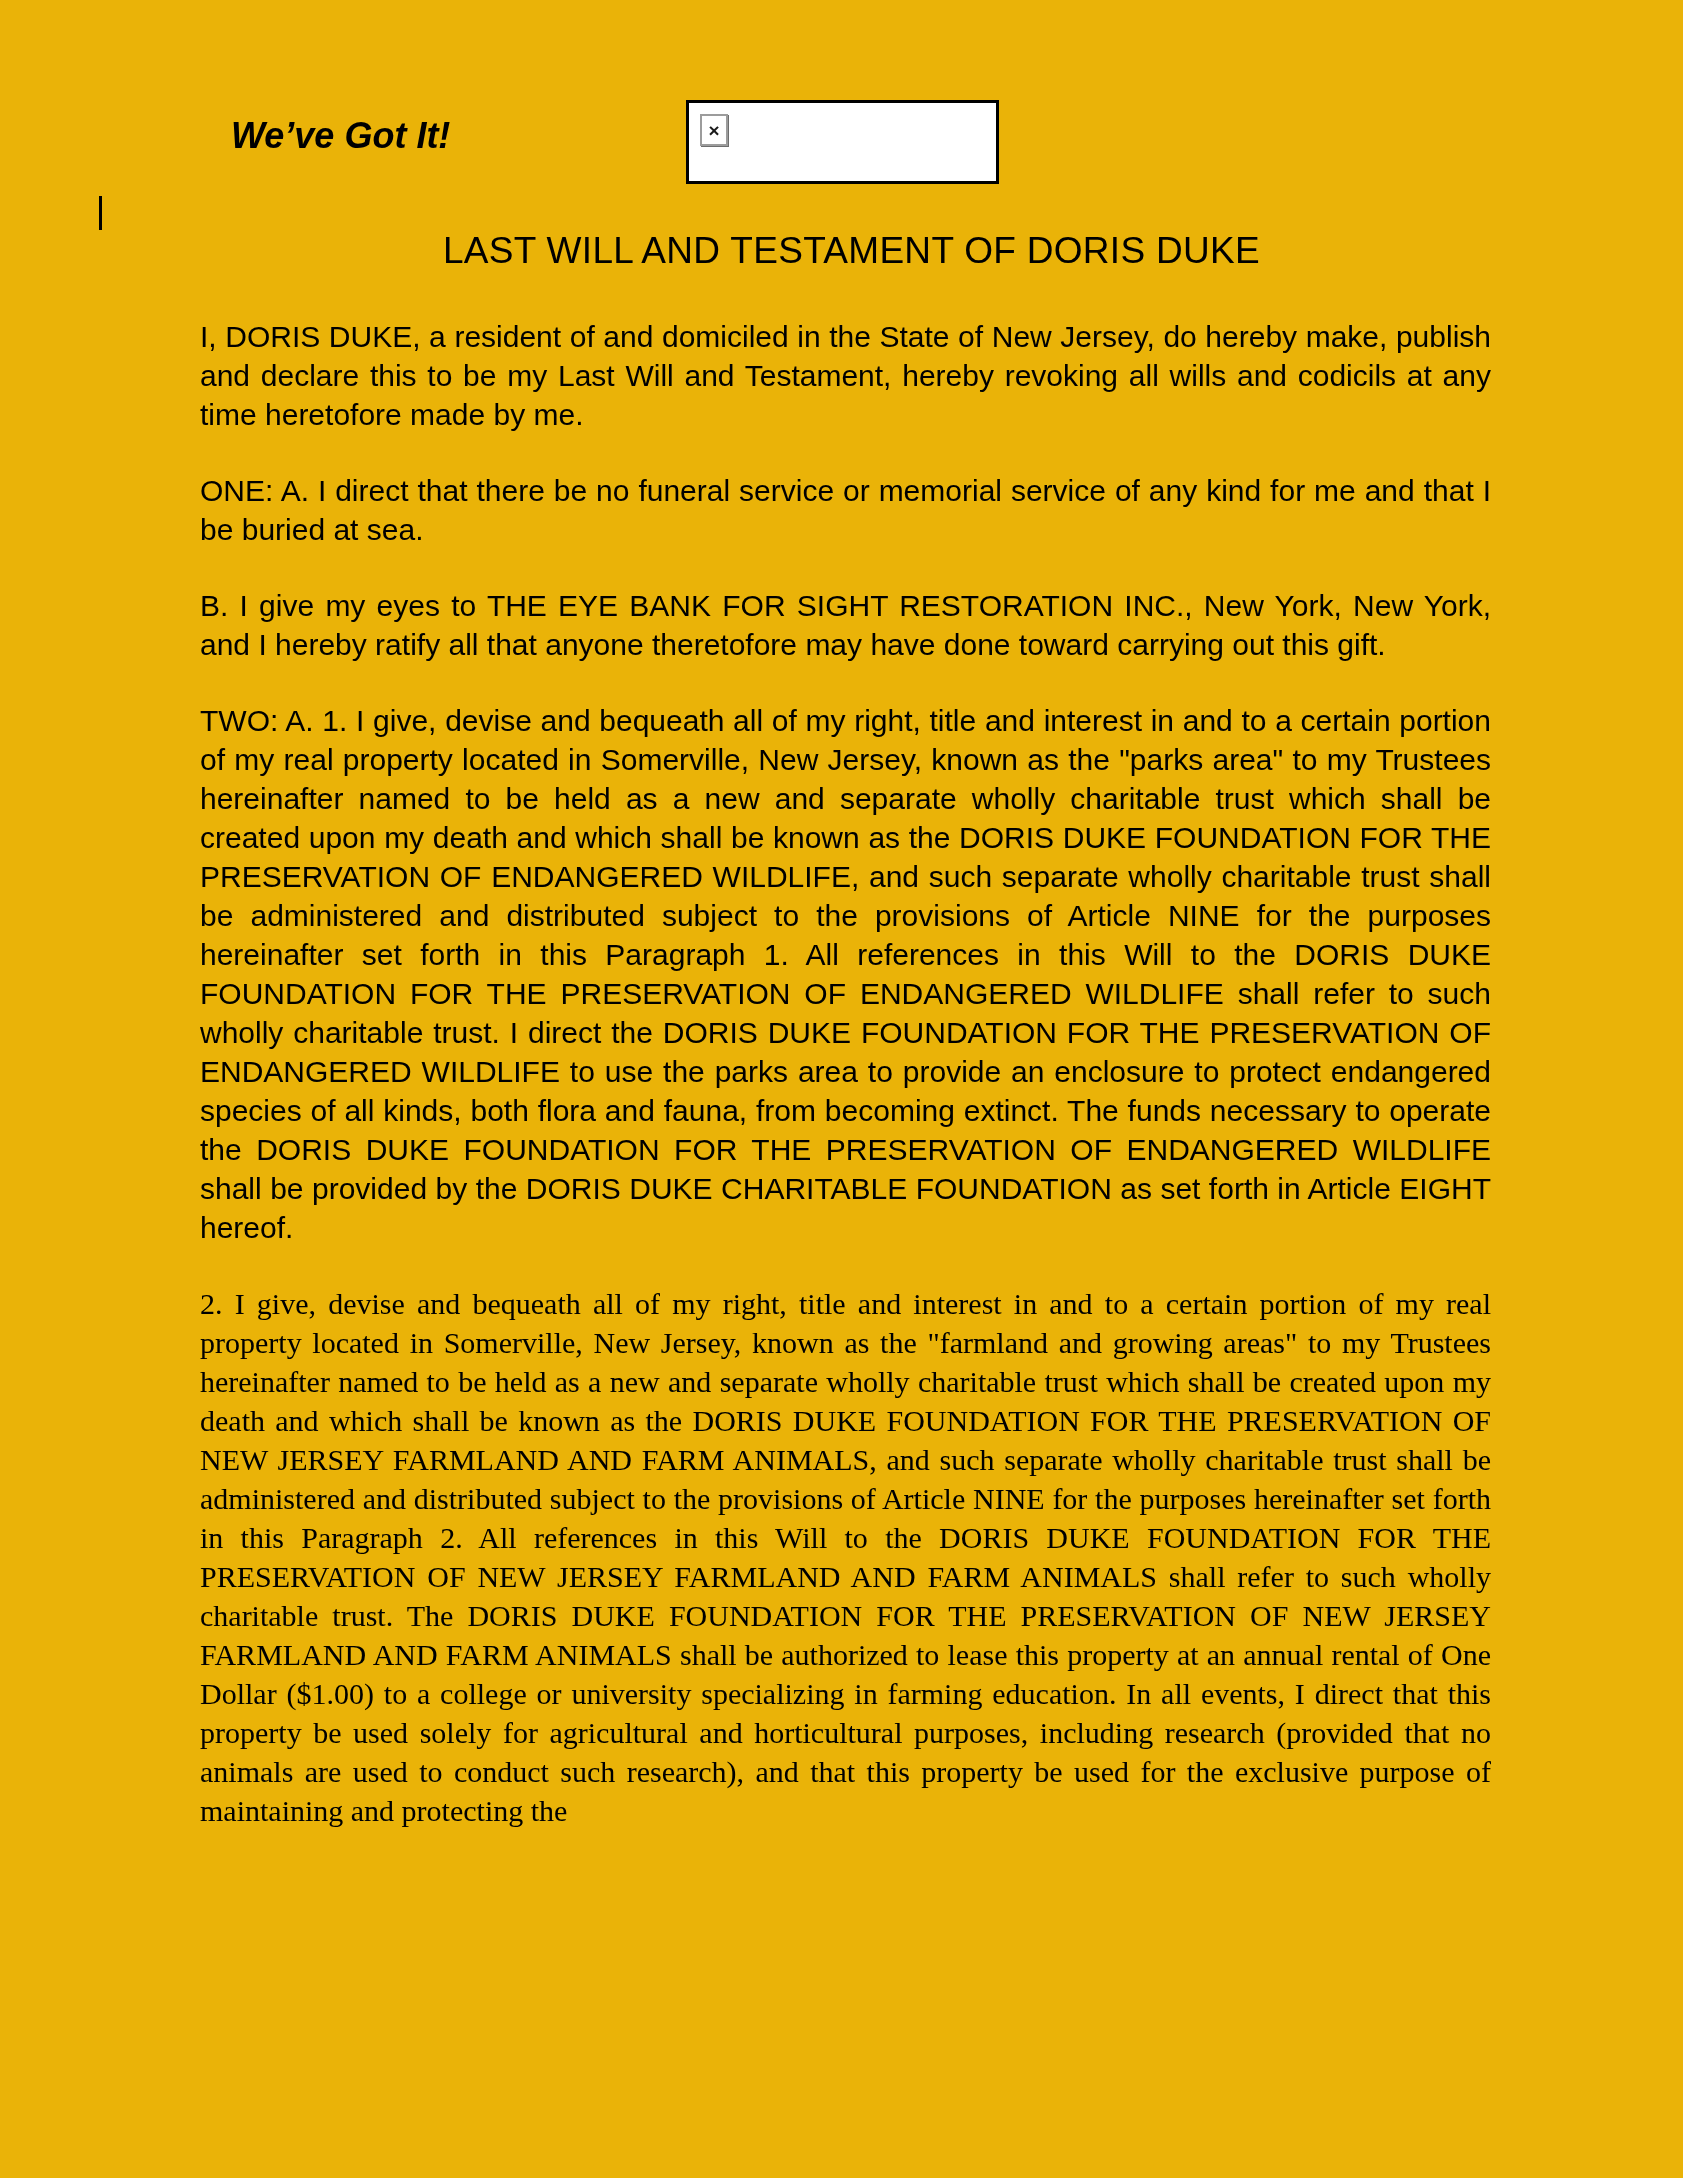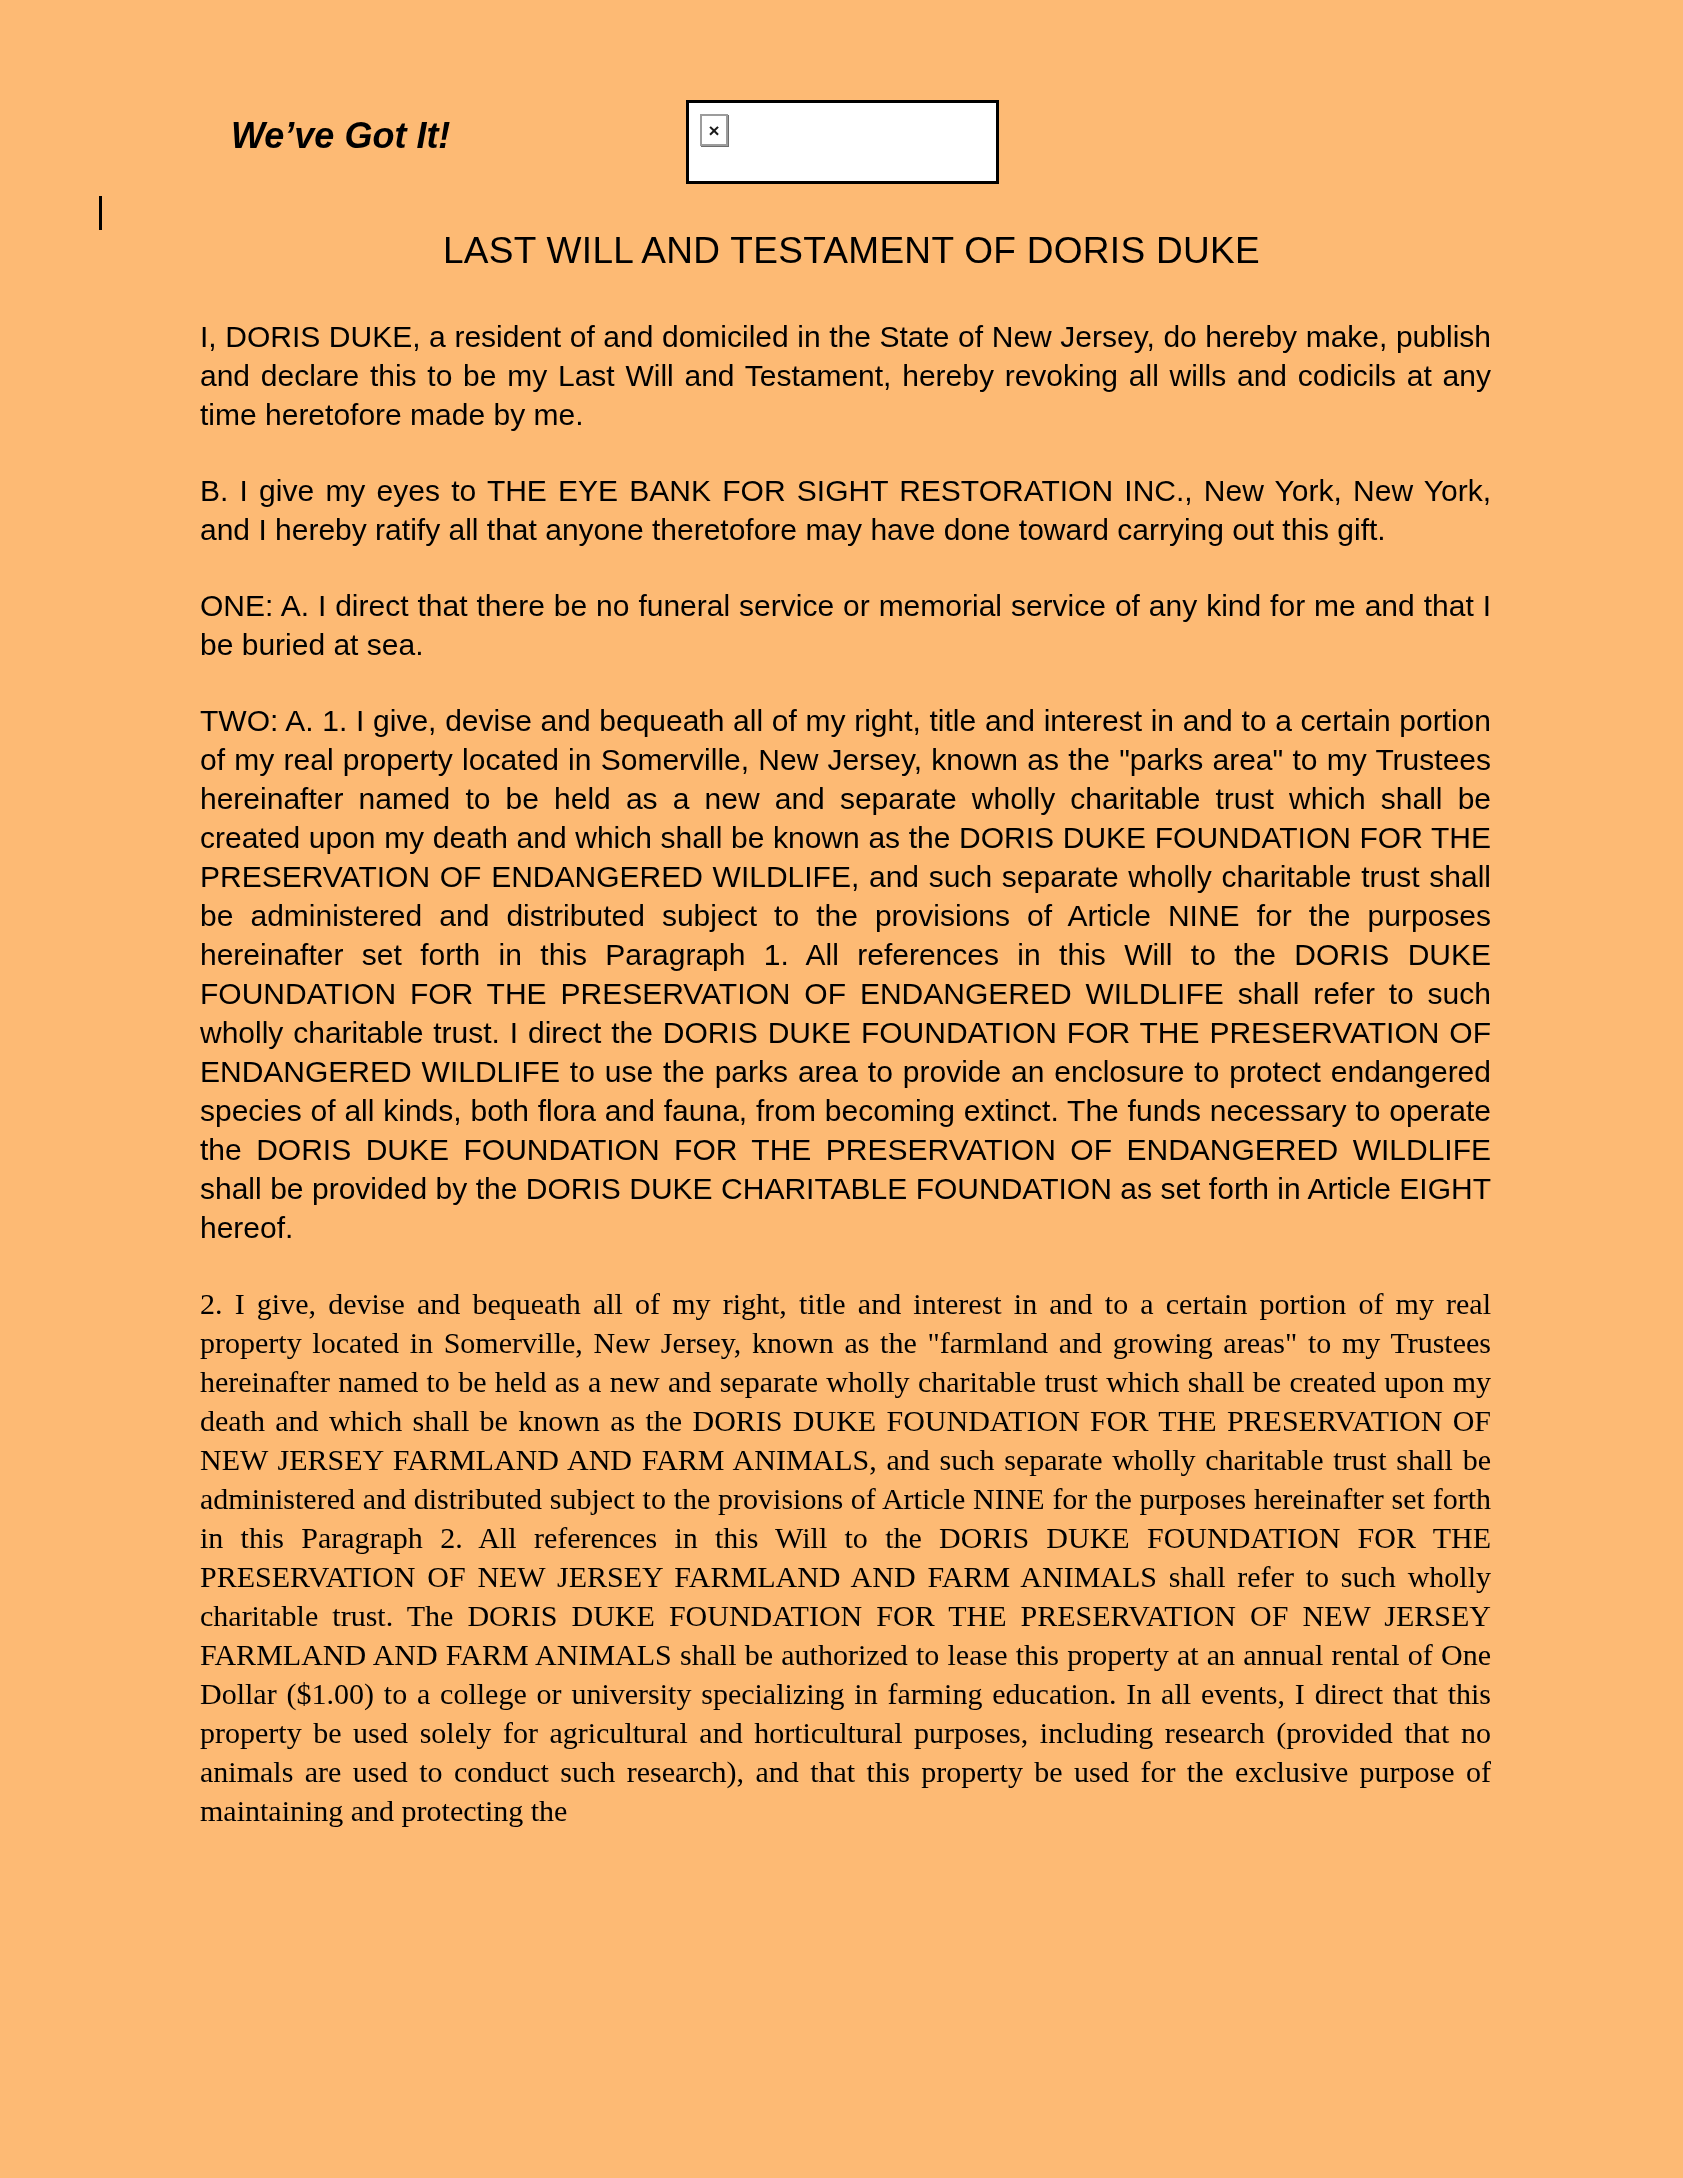--- a/index.html
+++ b/index.html
@@ -4,21 +4,21 @@
 <style>
   html, body {
     margin: 0;
     padding: 0;
     background: #ffffff;
   }
   .page {
     position: relative;
     width: 1683px;
     height: 2178px;
-    background: #fdba74;
+    background: #eab308;
     font-family: "Liberation Sans", sans-serif;
     color: #000000;
     overflow: hidden;
   }
 
   
   .tagline {
     position: absolute;
     left: 231px;
     top: 115px;
@@ -115,20 +115,20 @@
     <span class="broken-img-icon">×</span>
   </div>
 
 
   <div class="cursor-mark"></div>
 
   <div class="doc-title">LAST WILL AND TESTAMENT OF DORIS DUKE</div>
 
   <div class="doc-body">
     <p>I, DORIS DUKE, a resident of and domiciled in the State of New Jersey, do hereby make, publish and declare this to be my Last Will and Testament, hereby revoking all wills and codicils at any time heretofore made by me.</p>
+    <p>ONE: A. I direct that there be no funeral service or memorial service of any kind for me and that I be buried at sea.</p>
     <p>B. I give my eyes to THE EYE BANK FOR SIGHT RESTORATION INC., New York, New York, and I hereby ratify all that anyone theretofore may have done toward carrying out this gift.</p>
-    <p>ONE: A. I direct that there be no funeral service or memorial service of any kind for me and that I be buried at sea.</p>
     <p>TWO: A. 1. I give, devise and bequeath all of my right, title and interest in and to a certain portion of my real property located in Somerville, New Jersey, known as the "parks area" to my Trustees hereinafter named to be held as a new and separate wholly charitable trust which shall be created upon my death and which shall be known as the DORIS DUKE FOUNDATION FOR THE PRESERVATION OF ENDANGERED WILDLIFE, and such separate wholly charitable trust shall be administered and distributed subject to the provisions of Article NINE for the purposes hereinafter set forth in this Paragraph 1. All references in this Will to the DORIS DUKE FOUNDATION FOR THE PRESERVATION OF ENDANGERED WILDLIFE shall refer to such wholly charitable trust. I direct the DORIS DUKE FOUNDATION FOR THE PRESERVATION OF ENDANGERED WILDLIFE to use the parks area to provide an enclosure to protect endangered species of all kinds, both flora and fauna, from becoming extinct. The funds necessary to operate the DORIS DUKE FOUNDATION FOR THE PRESERVATION OF ENDANGERED WILDLIFE shall be provided by the DORIS DUKE CHARITABLE FOUNDATION as set forth in Article EIGHT hereof.</p>
     <p>2. I give, devise and bequeath all of my right, title and interest in and to a certain portion of my real property located in Somerville, New Jersey, known as the "farmland and growing areas" to my Trustees hereinafter named to be held as a new and separate wholly charitable trust which shall be created upon my death and which shall be known as the DORIS DUKE FOUNDATION FOR THE PRESERVATION OF NEW JERSEY FARMLAND AND FARM ANIMALS, and such separate wholly charitable trust shall be administered and distributed subject to the provisions of Article NINE for the purposes hereinafter set forth in this Paragraph 2. All references in this Will to the DORIS DUKE FOUNDATION FOR THE PRESERVATION OF NEW JERSEY FARMLAND AND FARM ANIMALS shall refer to such wholly charitable trust. The DORIS DUKE FOUNDATION FOR THE PRESERVATION OF NEW JERSEY FARMLAND AND FARM ANIMALS shall be authorized to lease this property at an annual rental of One Dollar ($1.00) to a college or university specializing in farming education. In all events, I direct that this property be used solely for agricultural and horticultural purposes, including research (provided that no animals are used to conduct such research), and that this property be used for the exclusive purpose of maintaining and protecting the</p>
   </div>
 
 </div>
 
 
 </body></html>

